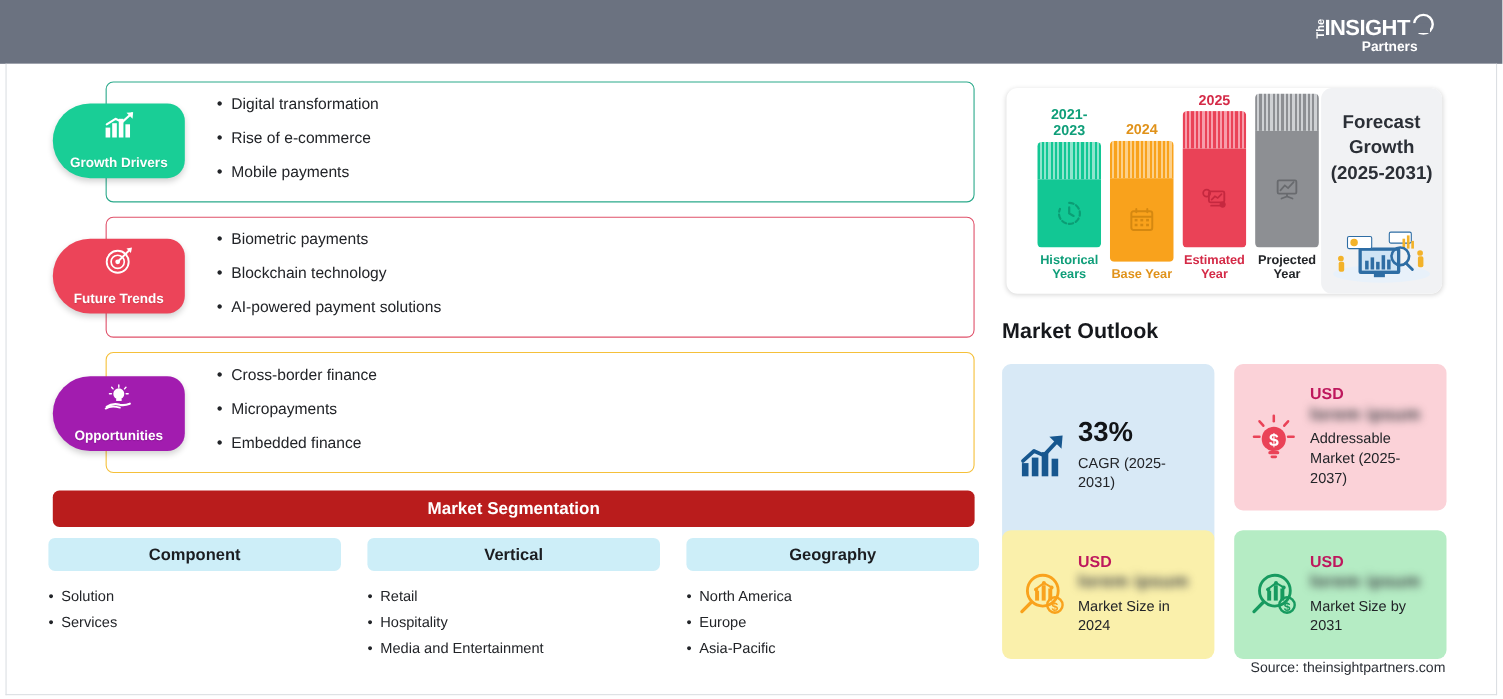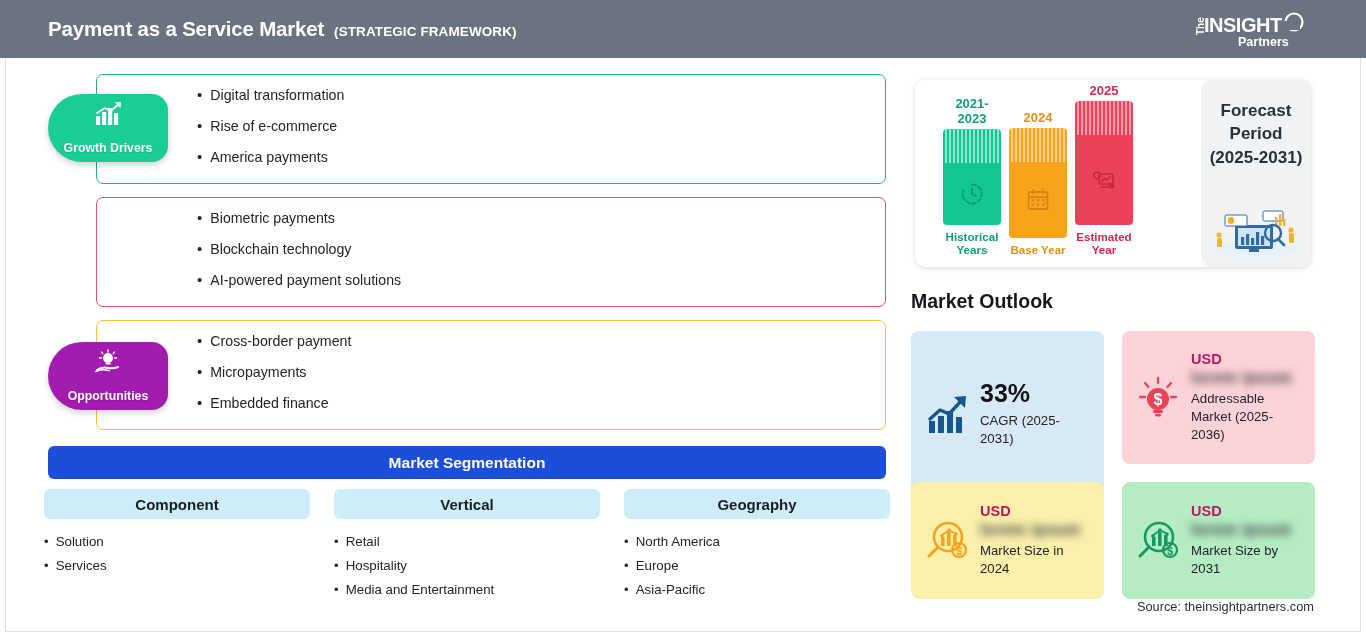--- a/index.html
+++ b/index.html
@@ -52,21 +52,21 @@
   .bullets { position: absolute; left: 100px; top: 12px; }
   .bullet {
     display: flex; align-items: flex-start; gap: 8px;
     font-size: 14.2px; color: #222428; line-height: 1.2; margin-bottom: 14px;
   }
   .bullet .dot { font-size: 15px; line-height: 1.05; }
 
   
   .seg-header {
     position: absolute; left: 48px; top: 446px; width: 838px; height: 33px;
-    background: #1d4ed8; border-radius: 6px;
+    background: #b91c1c; border-radius: 6px;
     display: flex; align-items: center; justify-content: center;
     color: #fff; font-size: 15.5px; font-weight: bold;
   }
   .seg-cols { position: absolute; left: 44px; top: 489px; width: 846px; display: flex; gap: 24px; }
   .seg-col { width: 266px; }
   .seg-col-head {
     height: 30px; background: #cdeef8; border-radius: 6px;
     display: flex; align-items: center; justify-content: center;
     font-size: 15px; font-weight: bold; color: #1b1d21;
   }
@@ -117,24 +117,20 @@
     position: absolute; right: 52px; top: 599px;
     font-size: 12.8px; color: #2b2f36;
   }
 </style>
 </head>
 <body>
 
 <div class="page">
 
   <div class="header">
-    <div class="header-title-wrap">
-      <span class="header-title">Payment as a Service Market</span>
-      <span class="header-sub">(STRATEGIC FRAMEWORK)</span>
-    </div>
     <div class="logo">
       <svg viewBox="0 0 120 42" width="120" height="42" aria-hidden="true">
         <text x="0" y="20" transform="rotate(-90 10 16)" fill="#fff" font-family="Liberation Sans, sans-serif" font-size="10" font-weight="bold">The</text>
         <text x="14" y="23" fill="#fff" font-family="Liberation Sans, sans-serif" font-size="20" font-weight="bold" letter-spacing="-0.5">INSIGHT</text>
         <circle cx="104" cy="13" r="8.5" fill="none" stroke="#fff" stroke-width="2.2"></circle>
         <rect x="92" y="12" width="18" height="9" fill="#6b7280"></rect>
         <text x="48" y="37" fill="#fff" font-family="Liberation Sans, sans-serif" font-size="12.5" font-weight="bold">Partners</text>
       </svg>
     </div>
   </div>
@@ -146,21 +142,21 @@
       <div class="bullet">
           <span class="dot">•</span>
           <span>Digital transformation</span>
         </div>
       <div class="bullet">
           <span class="dot">•</span>
           <span>Rise of e-commerce</span>
         </div>
       <div class="bullet">
           <span class="dot">•</span>
-          <span>America payments</span>
+          <span>Mobile payments</span>
         </div>
     </div>
   </div>
   <div class="pill green" style="top:94px;">
     <span class="pill-icon">
       <svg viewBox="0 0 34 28" width="34" height="28" aria-hidden="true">
         <rect x="5" y="16" width="4.2" height="9" fill="#fff"></rect>
         <rect x="11" y="12" width="4.2" height="13" fill="#fff"></rect>
         <rect x="17" y="8" width="4.2" height="17" fill="#fff"></rect>
         <rect x="23" y="13" width="4.2" height="12" fill="#fff"></rect>
@@ -180,26 +176,38 @@
       <div class="bullet">
           <span class="dot">•</span>
           <span>Blockchain technology</span>
         </div>
       <div class="bullet">
           <span class="dot">•</span>
           <span>AI-powered payment solutions</span>
         </div>
     </div>
   </div>
+  <div class="pill red" style="top:217px;">
+    <span class="pill-icon">
+      <svg viewBox="0 0 34 28" width="34" height="28" aria-hidden="true">
+        <circle cx="16" cy="15" r="10" fill="none" stroke="#fff" stroke-width="1.7"></circle>
+        <circle cx="16" cy="15" r="6" fill="none" stroke="#fff" stroke-width="1.5"></circle>
+        <circle cx="16" cy="15" r="2.2" fill="#fff"></circle>
+        <path d="M16 15 L27 4" stroke="#fff" stroke-width="1.8" stroke-linecap="round"></path>
+        <path d="M24 3 L29 2 L28 7 Z" fill="#fff"></path>
+      </svg>
+    </span>
+    <span class="pill-label">Future Trends</span>
+  </div>
 
   <div class="cat-box orange" style="top:320px; width:790px; height:110px;">
     <div class="bullets">
       <div class="bullet">
           <span class="dot">•</span>
-          <span>Cross-border payment</span>
+          <span>Cross-border finance</span>
         </div>
       <div class="bullet">
           <span class="dot">•</span>
           <span>Micropayments</span>
         </div>
       <div class="bullet">
           <span class="dot">•</span>
           <span>Embedded finance</span>
         </div>
     </div>
@@ -339,26 +347,43 @@
                 <circle cx="6" cy="8.5" r="3.2" fill="none" stroke="#a8142c" stroke-width="1.6"></circle>
                 <circle cx="20.5" cy="19" r="2.8" fill="#a8142c"></circle>
                 <path d="M10 20 H18" stroke="#a8142c" stroke-width="1.6" stroke-linecap="round"></path>
               </svg>
             </span>
           </div>
         </div>
         <div class="bar-name" style="color:#d42a47;">Estimated Year</div>
       </div>
 
+      <div class="bar-col" style="left:212px;">
+        <div class="bar-year" style="color:#232528;">2031</div>
+        <div class="bar-shape">
+          <div class="bar-stripe" style="background:repeating-linear-gradient(90deg,#8d8f93 0 2px,#cfd1d4 2px 4px);"></div>
+          <div class="bar-solid" style="height:106px;background:#8d8f93;">
+            <span class="bar-glyph">
+              <svg viewBox="0 0 26 26" width="26" height="26" aria-hidden="true">
+                <rect x="4.5" y="5" width="17" height="12" rx="1.2" fill="none" stroke="#4b4d51" stroke-width="1.7"></rect>
+                <path d="M7 14 L11 9.5 L14 12 L19 6.5" fill="none" stroke="#4b4d51" stroke-width="1.6" stroke-linecap="round"></path>
+                <path d="M13 17 V20" stroke="#4b4d51" stroke-width="1.6"></path>
+                <path d="M8 21.5 L13 19.5 L18 21.5" fill="none" stroke="#4b4d51" stroke-width="1.6" stroke-linecap="round"></path>
+              </svg>
+            </span>
+          </div>
+        </div>
+        <div class="bar-name" style="color:#232528;">Projected Year</div>
+      </div>
     </div>
 
     <div class="fc-side">
       <div class="fc-side-text">
         <div>Forecast</div>
-        <div>Period</div>
+        <div>Growth</div>
         <div>(2025-2031)</div>
       </div>
       <div class="fc-illo">
         <svg viewBox="0 0 98 56" width="98" height="56" aria-hidden="true">
           <ellipse cx="49" cy="46" rx="44" ry="8" fill="#e8f1fa"></ellipse>
           <rect x="28" y="22" width="38" height="24" rx="2" fill="#2e6da4"></rect>
           <rect x="31" y="25" width="32" height="18" fill="#cfe4f5"></rect>
           <g fill="#2e6da4">
             <rect x="34" y="34" width="3.2" height="8"></rect>
               <rect x="39" y="31" width="3.2" height="11"></rect>
@@ -424,21 +449,21 @@
           </g>
           <circle cx="24" cy="25" r="11" fill="#ea4257"></circle>
           <text x="24" y="31" text-anchor="middle" fill="#fff" font-family="Liberation Sans, sans-serif" font-size="16" font-weight="bold">$</text>
           <rect x="19" y="36" width="10" height="3" rx="1.5" fill="#ea4257"></rect>
           <rect x="21" y="40" width="6" height="2.6" rx="1.3" fill="#ea4257"></rect>
         </svg>
       </span>
       <span class="card-text">
         <div class="card-usd">USD</div>
         <div class="card-blur">lorem ipsum</div>
-        <div class="card-label">Addressable Market (2025-2036)</div>
+        <div class="card-label">Addressable Market (2025-2037)</div>
       </span>
     </div>
   </div>
 
   <div class="card" style="left:911px; top:482px; width:193px; height:117px; background:#faf0ab;">
     <div class="card-inner">
       <span class="card-icon">
         <svg viewBox="0 0 48 48" width="48" height="48" aria-hidden="true">
           <circle cx="25" cy="20" r="14" fill="none" stroke="#f9a21c" stroke-width="2.6"></circle>
           <g fill="#f9a21c">

